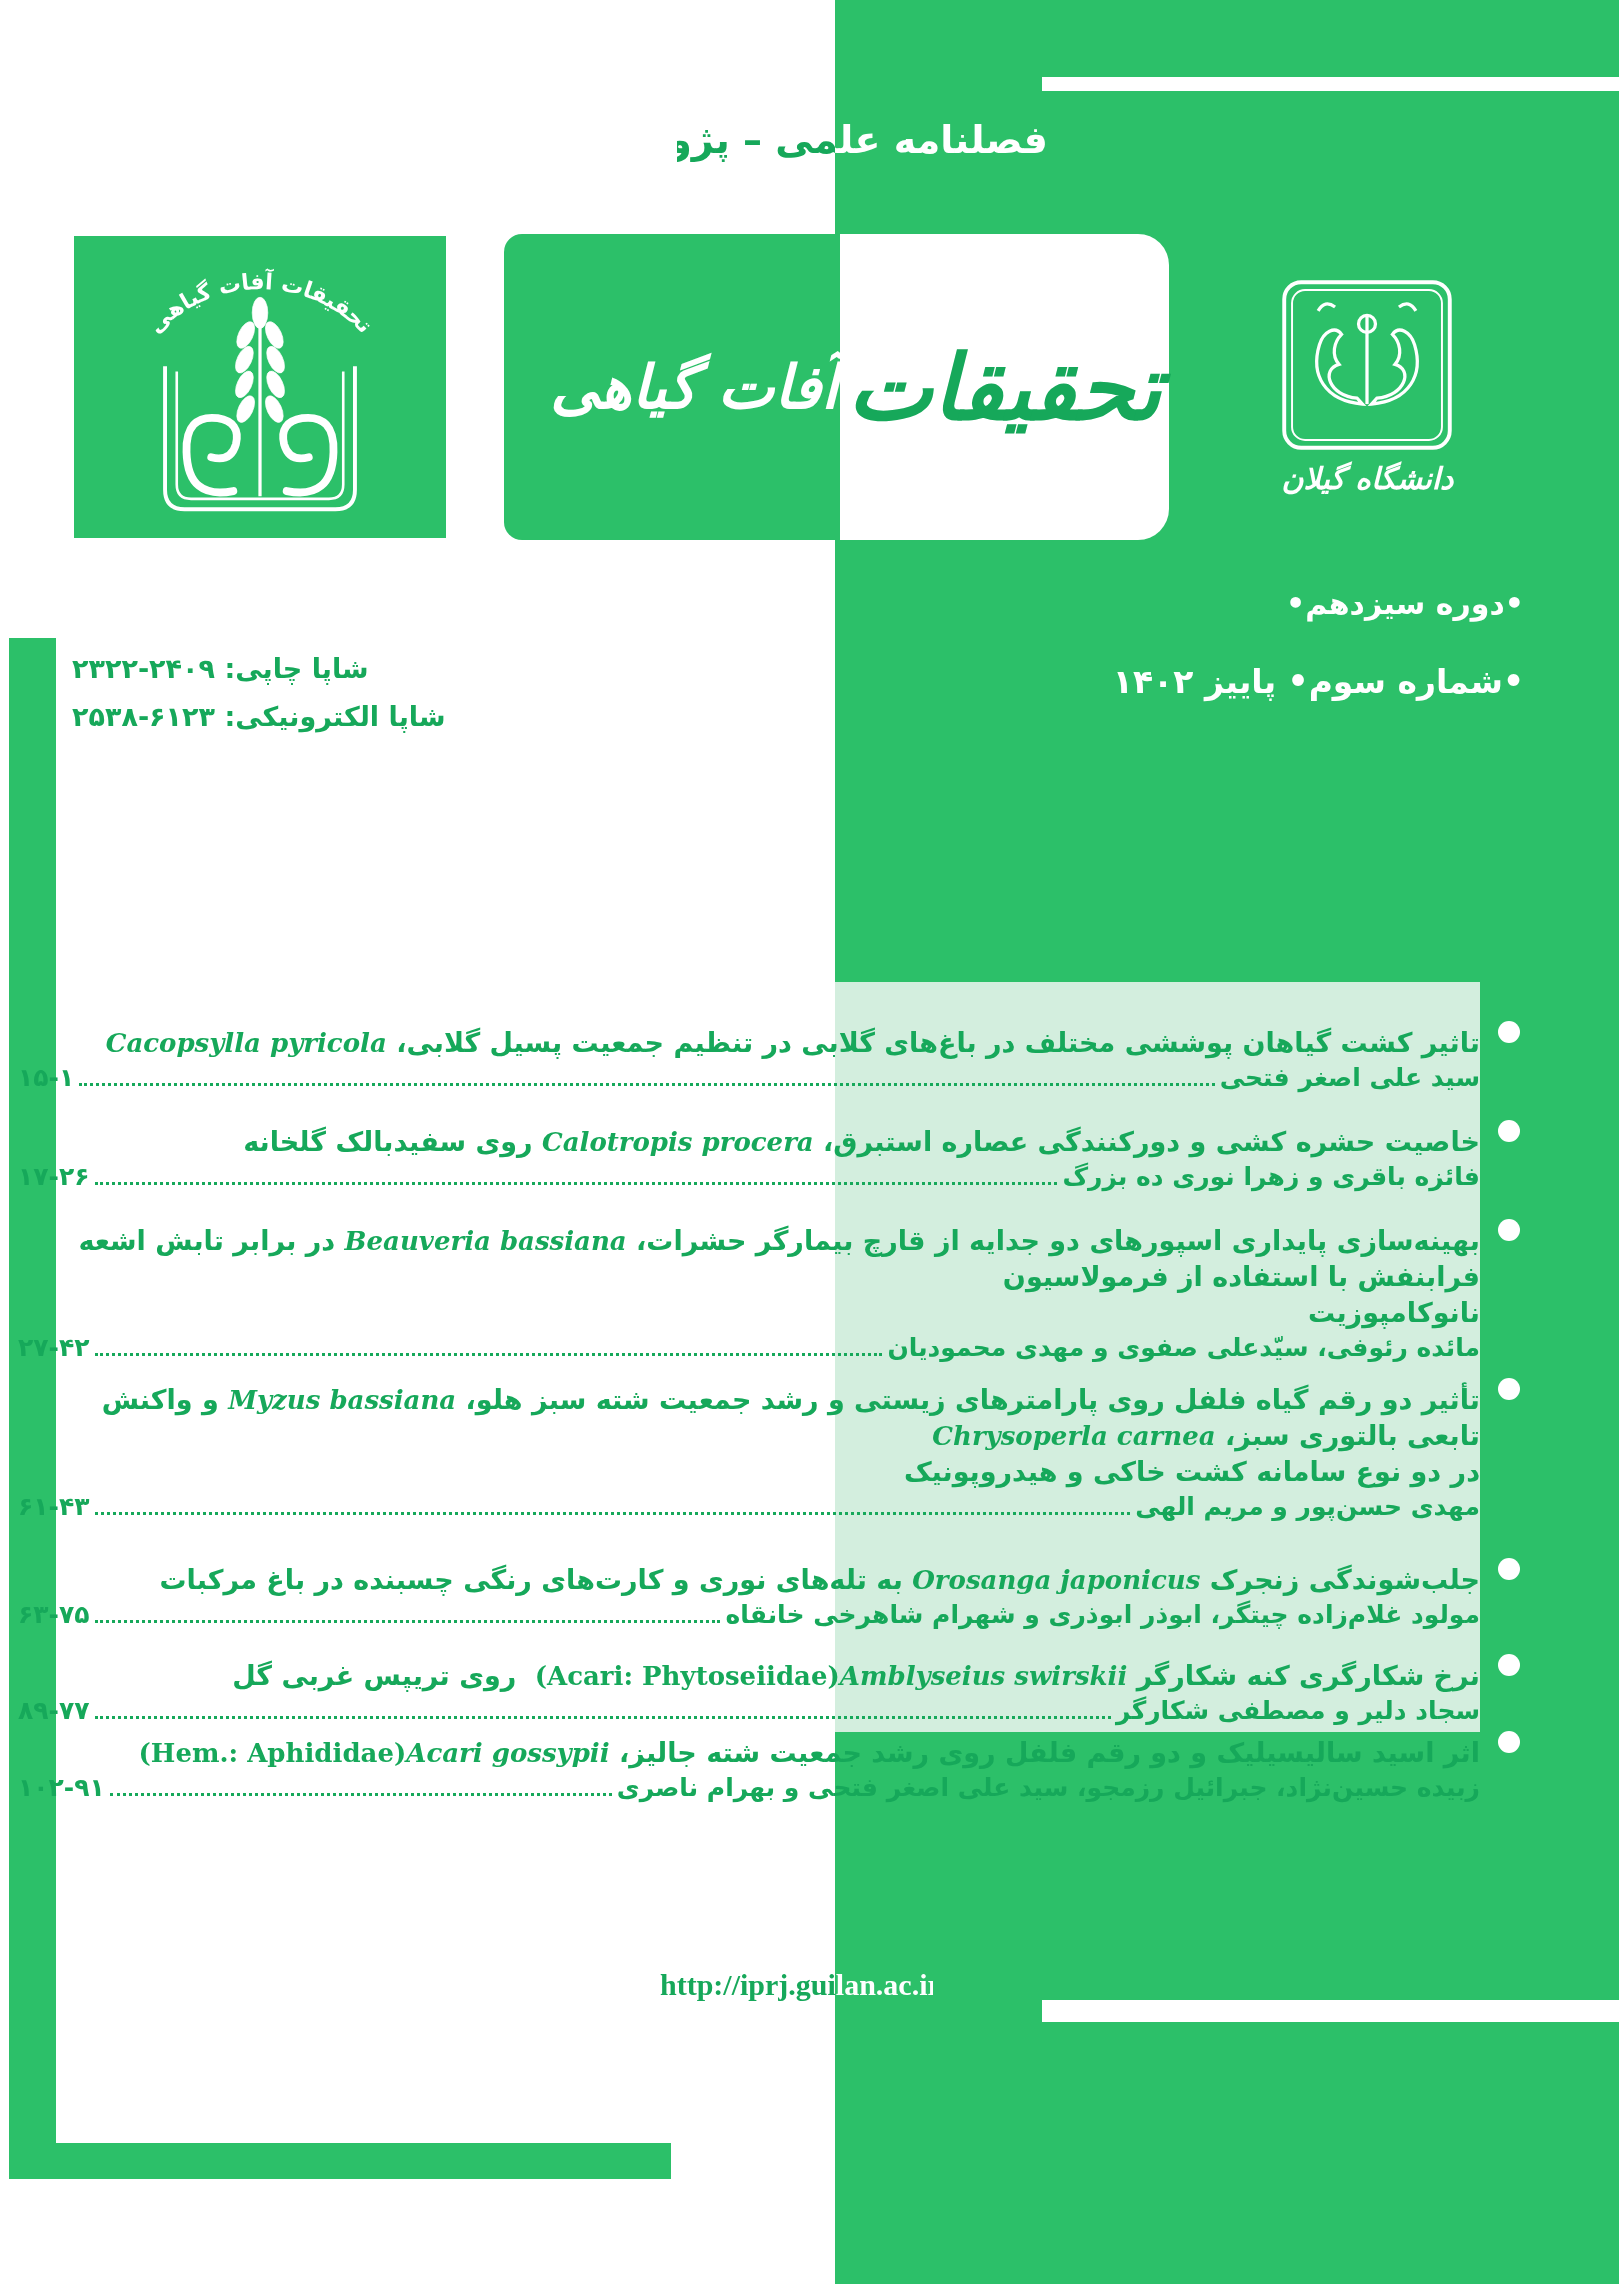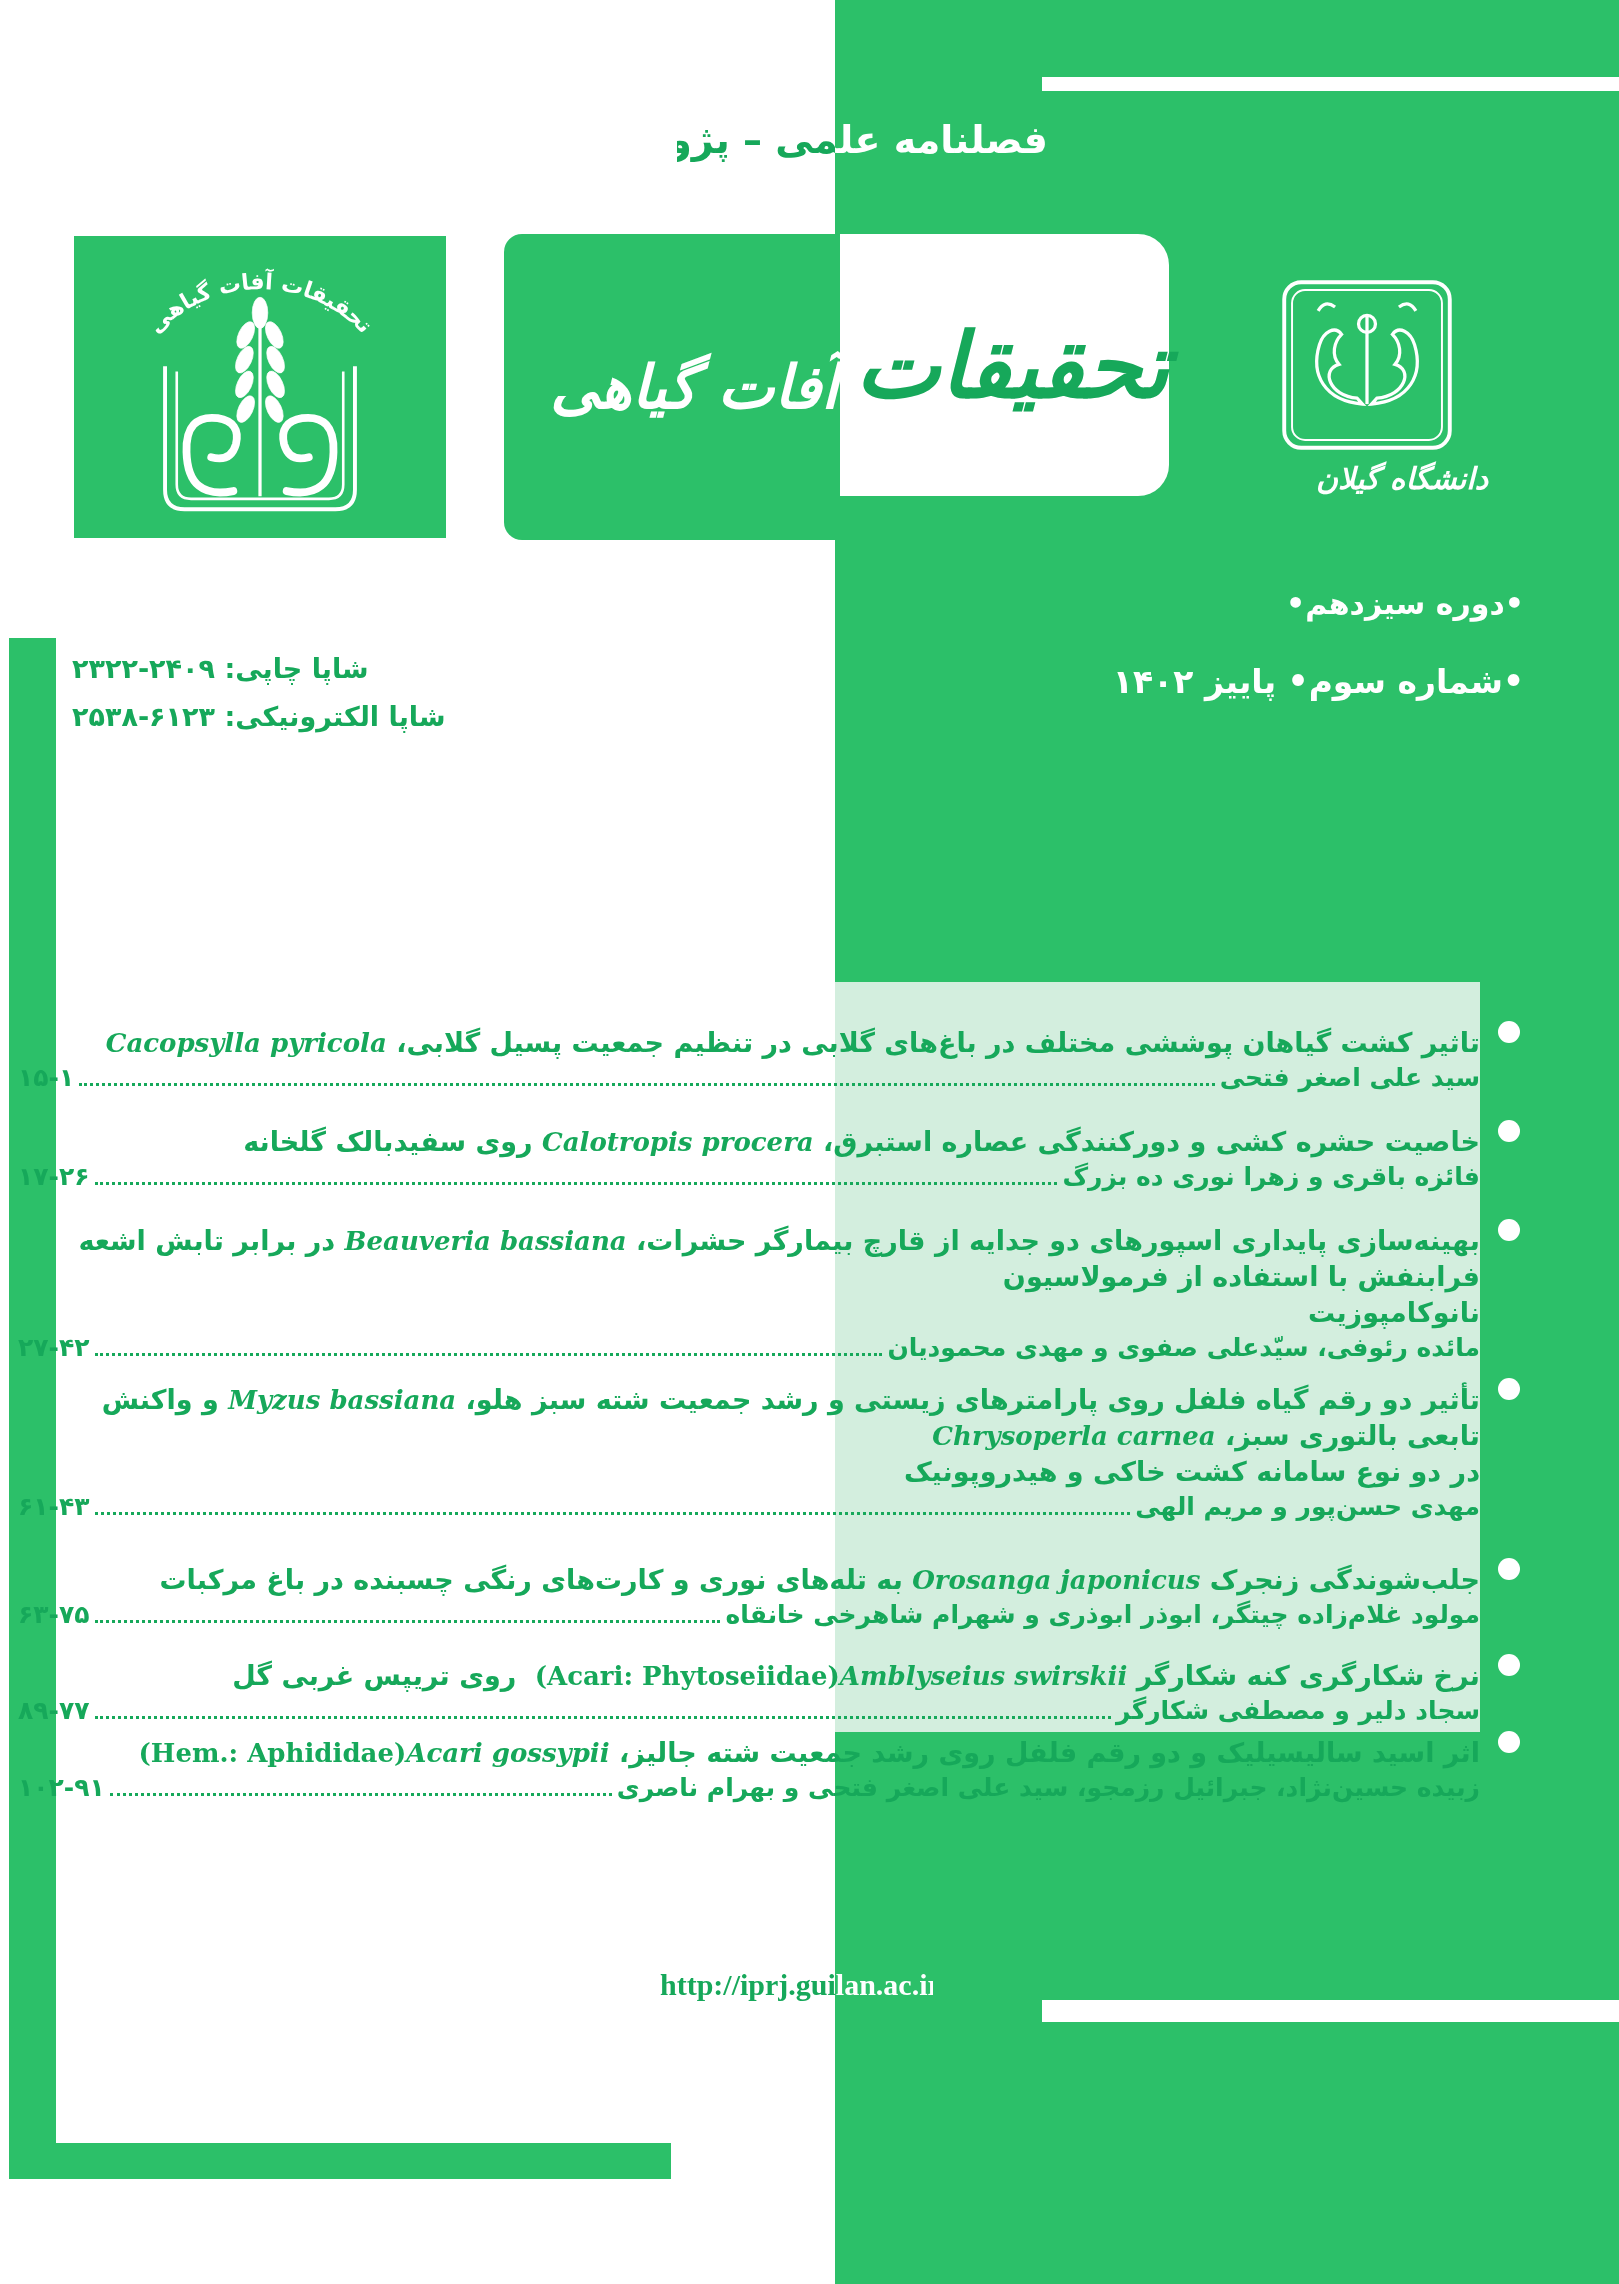--- a/index.html
+++ b/index.html
@@ -25,26 +25,26 @@
   .type-label{left:677px;top:112px;width:371px;height:56px;font-size:38px;font-weight:bold;line-height:56px;}
   .type-label .k-green{color:var(--tg);clip-path:inset(0 57.4% 0 0);}
   .type-label .k-white{color:#fff;clip-path:inset(0 0 0 42.6%);}
   .site-url{left:660px;top:1962px;width:273px;height:46px;font-family:"Liberation Serif","DejaVu Serif",serif;font-weight:bold;font-size:30px;line-height:46px;}
   .site-url .k-green{color:var(--tg);clip-path:inset(0 35.6% 0 0);}
   .site-url .k-white{color:#fff;clip-path:inset(0 0 0 64.4%);}
 
   
   .logo-box{position:absolute;left:74px;top:236px;width:372px;height:302px;background:var(--green);}
   .mast-green{position:absolute;left:460px;top:234px;width:380px;height:306px;background:var(--green);border-radius:18px 0 0 18px;display:flex;align-items:center;justify-content:center;margin-left:44px;}
-  .mast-white{position:absolute;left:840px;top:234px;width:329px;height:262px;background:#fff;border-radius:0 31px 31px 0;display:flex;align-items:center;justify-content:flex-end;}
+  .mast-white{position:absolute;left:840px;top:234px;width:329px;height:306px;background:#fff;border-radius:0 31px 31px 0;display:flex;align-items:center;justify-content:center;}
   .mast-sub{color:#fff;font-size:60px;font-weight:bold;font-style:italic;white-space:nowrap;}
   .mast-main{color:var(--tg);font-size:90px;font-weight:bold;font-style:italic;}
 
   .uni-logo{position:absolute;left:1279px;top:277px;width:176px;height:189px;}
-  .uni-name{position:absolute;left:1247px;top:461px;width:241px;color:#fff;font-size:30px;font-weight:bold;font-style:italic;white-space:nowrap;}
+  .uni-name{position:absolute;left:1247px;top:461px;width:241px;text-align:center;color:#fff;font-size:30px;font-weight:bold;font-style:italic;white-space:nowrap;}
 
   .vol-line{position:absolute;left:1042px;top:586px;width:482px;text-align:right;color:#fff;font-size:30px;font-weight:bold;direction:rtl;}
   .issue-line{position:absolute;left:1042px;top:662px;width:482px;text-align:right;color:#fff;font-size:33px;font-weight:bold;direction:rtl;}
 
   
   .issn{position:absolute;left:72px;top:645px;width:378px;direction:rtl;text-align:left;color:var(--tg);font-size:27px;font-weight:bold;line-height:48px;white-space:nowrap;}
   .issn .num{direction:ltr;unicode-bidi:isolate;}
 
   
   .left-strip{position:absolute;left:9px;top:638px;width:47px;height:1505px;background:var(--green);}

